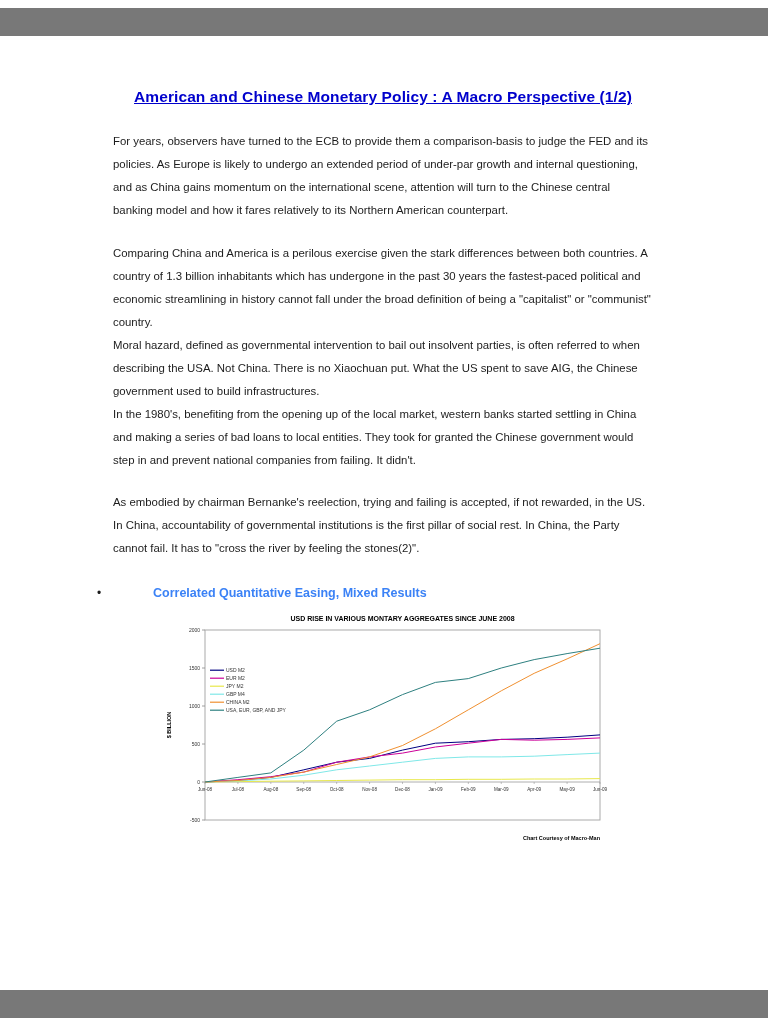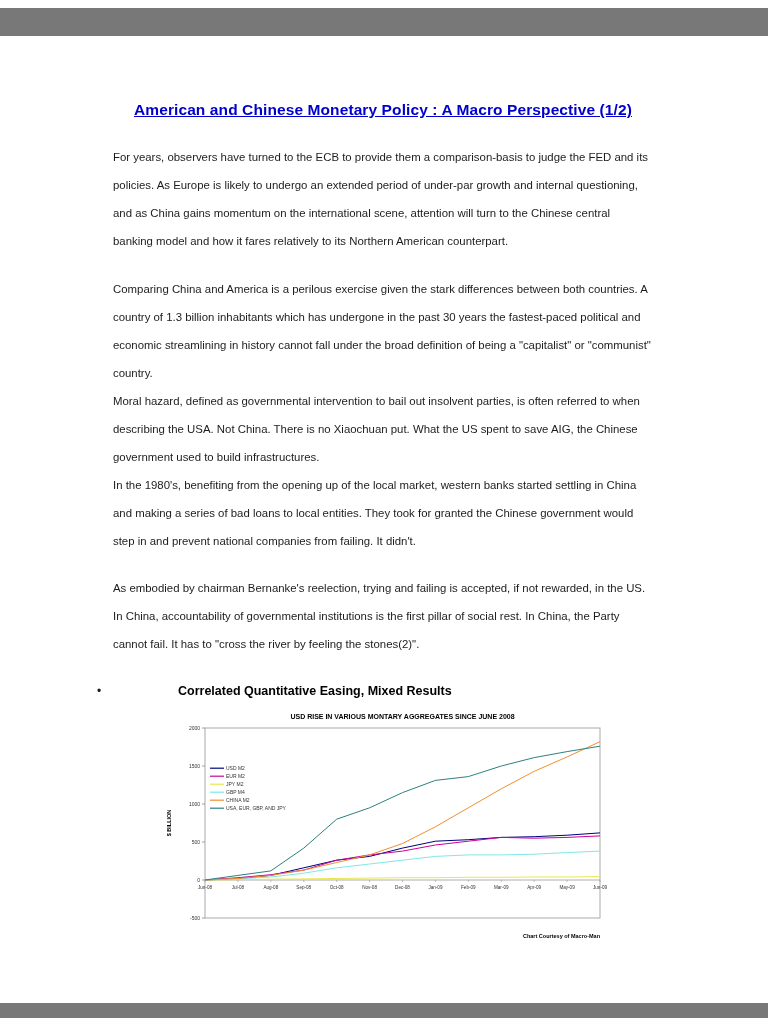--- a/index.html
+++ b/index.html
@@ -1,33 +1,33 @@
 <!DOCTYPE html>
 <html><head>
 <meta charset="utf-8">
 <style>
   * { margin:0; padding:0; box-sizing:border-box; }
   html,body { width:768px; height:1024px; background:#ffffff; font-family:"Liberation Sans", sans-serif; }
   .viewport { position:relative; width:768px; height:1024px; overflow:hidden; background:#ffffff; }
   .band { position:absolute; left:0; right:0; background:#787878; }
   .band-top { top:8px; height:28px; }
   .band-bottom { top:990px; height:28px; }
-  .page { position:absolute; top:49px; left:0; width:768px; height:954px; background:#ffffff; }
+  .page { position:absolute; top:36px; left:0; width:768px; height:954px; background:#ffffff; }
   .content { padding:52px 115px 0 113px; }
   .doc-title {
     color:#0000cc; font-weight:bold; font-size:15.5px; text-decoration:underline;
     text-align:center; margin:0 -25px 24px -25px; letter-spacing:0.1px;
   }
   .para {
-    font-size:11.4px; line-height:28px; color:#1c1c1c;
+    font-size:11.4px; line-height:23px; color:#1c1c1c;
     white-space:pre-line; margin-bottom:19.5px; text-align:left;
   }
   .section-row { display:flex; align-items:baseline; margin-top:26px; margin-left:-16px; }
   .bullet { font-size:12px; color:#1c1c1c; width:8px; }
-  .section-heading { font-weight:bold; font-size:12.5px; color:#000000; margin-left:73px; }
+  .section-heading { font-weight:bold; font-size:12.5px; color:#3b82f6; margin-left:48px; }
   .chart-wrap { margin-top:10px; margin-left:47px; }
   svg text { font-family:"Liberation Sans", sans-serif; }
 </style>
 </head>
 <body>
 
 <div class="viewport">
   <div class="band band-top"></div>
   <div class="band band-bottom"></div>
 

